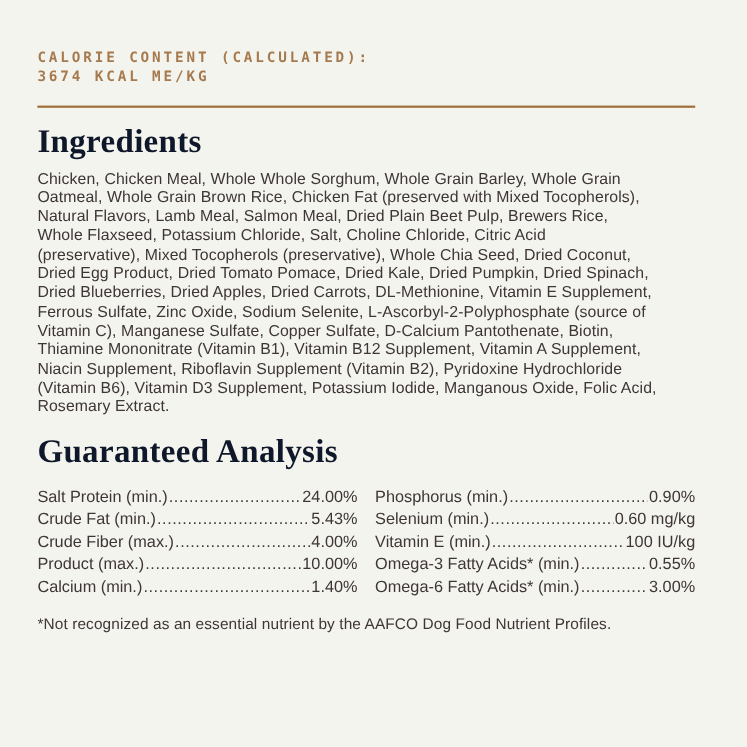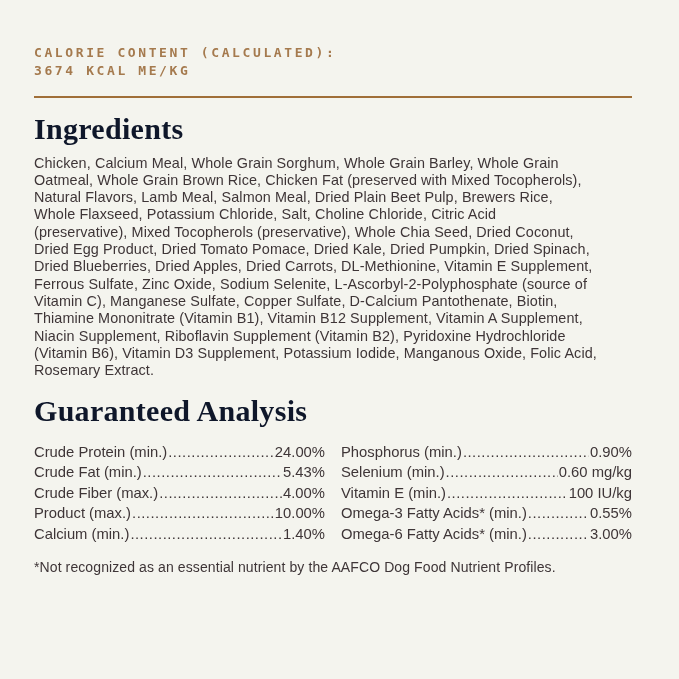--- a/index.html
+++ b/index.html
@@ -83,41 +83,41 @@
   <div class="calorie-block">
     <div>CALORIE CONTENT (CALCULATED):</div>
     <div>3674 KCAL ME/KG</div>
   </div>
 
   <div class="divider"></div>
 
   <h1 class="section-heading">Ingredients</h1>
 
   <div>
-    <div class="ing-line">Chicken, Calcium Meal, Whole Grain Sorghum, Whole Grain Barley, Whole Grain</div>
+    <div class="ing-line">Chicken, Chicken Meal, Whole Whole Sorghum, Whole Grain Barley, Whole Grain</div>
     <div class="ing-line">Oatmeal, Whole Grain Brown Rice, Chicken Fat (preserved with Mixed Tocopherols),</div>
     <div class="ing-line">Natural Flavors, Lamb Meal, Salmon Meal, Dried Plain Beet Pulp,  Brewers Rice,</div>
     <div class="ing-line">Whole Flaxseed, Potassium Chloride, Salt, Choline Chloride, Citric Acid</div>
     <div class="ing-line">(preservative), Mixed Tocopherols (preservative), Whole Chia Seed, Dried Coconut,</div>
     <div class="ing-line">Dried Egg Product, Dried Tomato Pomace, Dried Kale, Dried Pumpkin, Dried Spinach,</div>
     <div class="ing-line">Dried Blueberries, Dried Apples, Dried Carrots, DL-Methionine, Vitamin E Supplement,</div>
     <div class="ing-line">Ferrous Sulfate, Zinc Oxide, Sodium Selenite,  L-Ascorbyl-2-Polyphosphate (source of</div>
     <div class="ing-line">Vitamin C), Manganese Sulfate, Copper Sulfate, D-Calcium Pantothenate, Biotin,</div>
     <div class="ing-line">Thiamine Mononitrate (Vitamin B1), Vitamin B12 Supplement, Vitamin A Supplement,</div>
     <div class="ing-line">Niacin Supplement, Riboflavin Supplement (Vitamin B2), Pyridoxine Hydrochloride</div>
     <div class="ing-line">(Vitamin B6), Vitamin D3 Supplement, Potassium Iodide, Manganous Oxide, Folic Acid,</div>
     <div class="ing-line">Rosemary Extract.</div>
   </div>
 
   <h2 class="section-heading">Guaranteed Analysis</h2>
 
   <div class="ga-table">
     <div class="ga-col">
       <div class="ga-row">
-        <span class="ga-label">Crude Protein (min.)</span>
+        <span class="ga-label">Salt Protein (min.)</span>
         <span class="ga-leader"></span>
         <span class="ga-value">24.00%</span>
       </div>
       <div class="ga-row">
         <span class="ga-label">Crude Fat (min.)</span>
         <span class="ga-leader"></span>
         <span class="ga-value">5.43%</span>
       </div>
       <div class="ga-row">
         <span class="ga-label">Crude Fiber (max.)</span>

